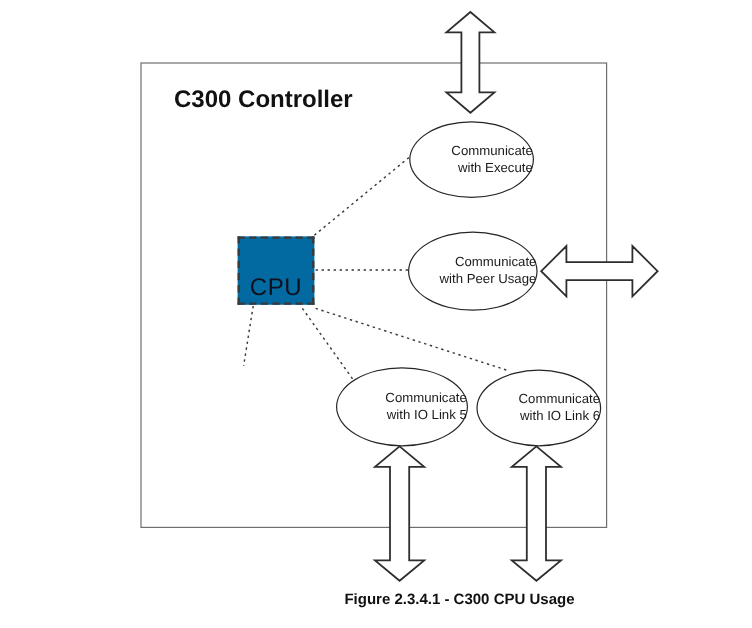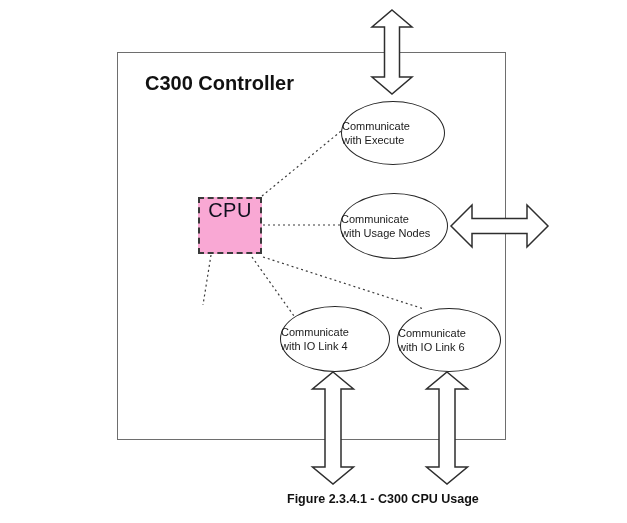--- a/index.html
+++ b/index.html
@@ -51,42 +51,42 @@
     height: 523px;
     z-index: 5;
   }
   .cpu-box {
     position: absolute;
     left: 198px;
     top: 197px;
     width: 64px;
     height: 57px;
     border: 2px dashed #3a3a3a;
-    background: #f9a8d4;
+    background: #0369a1;
     z-index: 4;
     box-sizing: border-box;
     display: flex;
-    align-items: flex-start;
+    align-items: flex-end;
     justify-content: center;
   }
   .cpu-label {
     font-size: 20px;
     color: #10101e;
     letter-spacing: 0.5px;
   }
   .node {
     position: absolute;
     border: 1.5px solid #252525;
     border-radius: 50%;
     background: #ffffff;
     z-index: 3;
     box-sizing: border-box;
     display: flex;
     flex-direction: column;
-    align-items: flex-start;
+    align-items: flex-end;
     justify-content: center;
     text-align: center;
   }
   .node span {
     font-size: 11px;
     line-height: 14px;
     color: #1a1a1a;
     white-space: nowrap;
   }
   .node-displays  { left: 341px; top: 101px; width: 104px; height: 64px; }
@@ -137,25 +137,25 @@
   <div class="cpu-box">
     <span class="cpu-label">CPU</span>
   </div>
 
   <div class="node node-displays">
     <span>Communicate</span>
     <span>with Execute</span>
   </div>
   <div class="node node-peer">
     <span>Communicate</span>
-    <span>with Usage Nodes</span>
+    <span>with Peer Usage</span>
   </div>
   <div class="node node-io1">
     <span>Communicate</span>
-    <span>with IO Link 4</span>
+    <span>with IO Link 5</span>
   </div>
   <div class="node node-io2">
     <span>Communicate</span>
     <span>with IO Link 6</span>
   </div>
 
   <svg class="arrow-layer" viewBox="0 0 627 523">
 
     <polygon class="big-arrow" points="392,10 412,27 399.5,27 399.5,77 412,77 392,94 372,77 384.5,77 384.5,27 372,27"></polygon>
 

